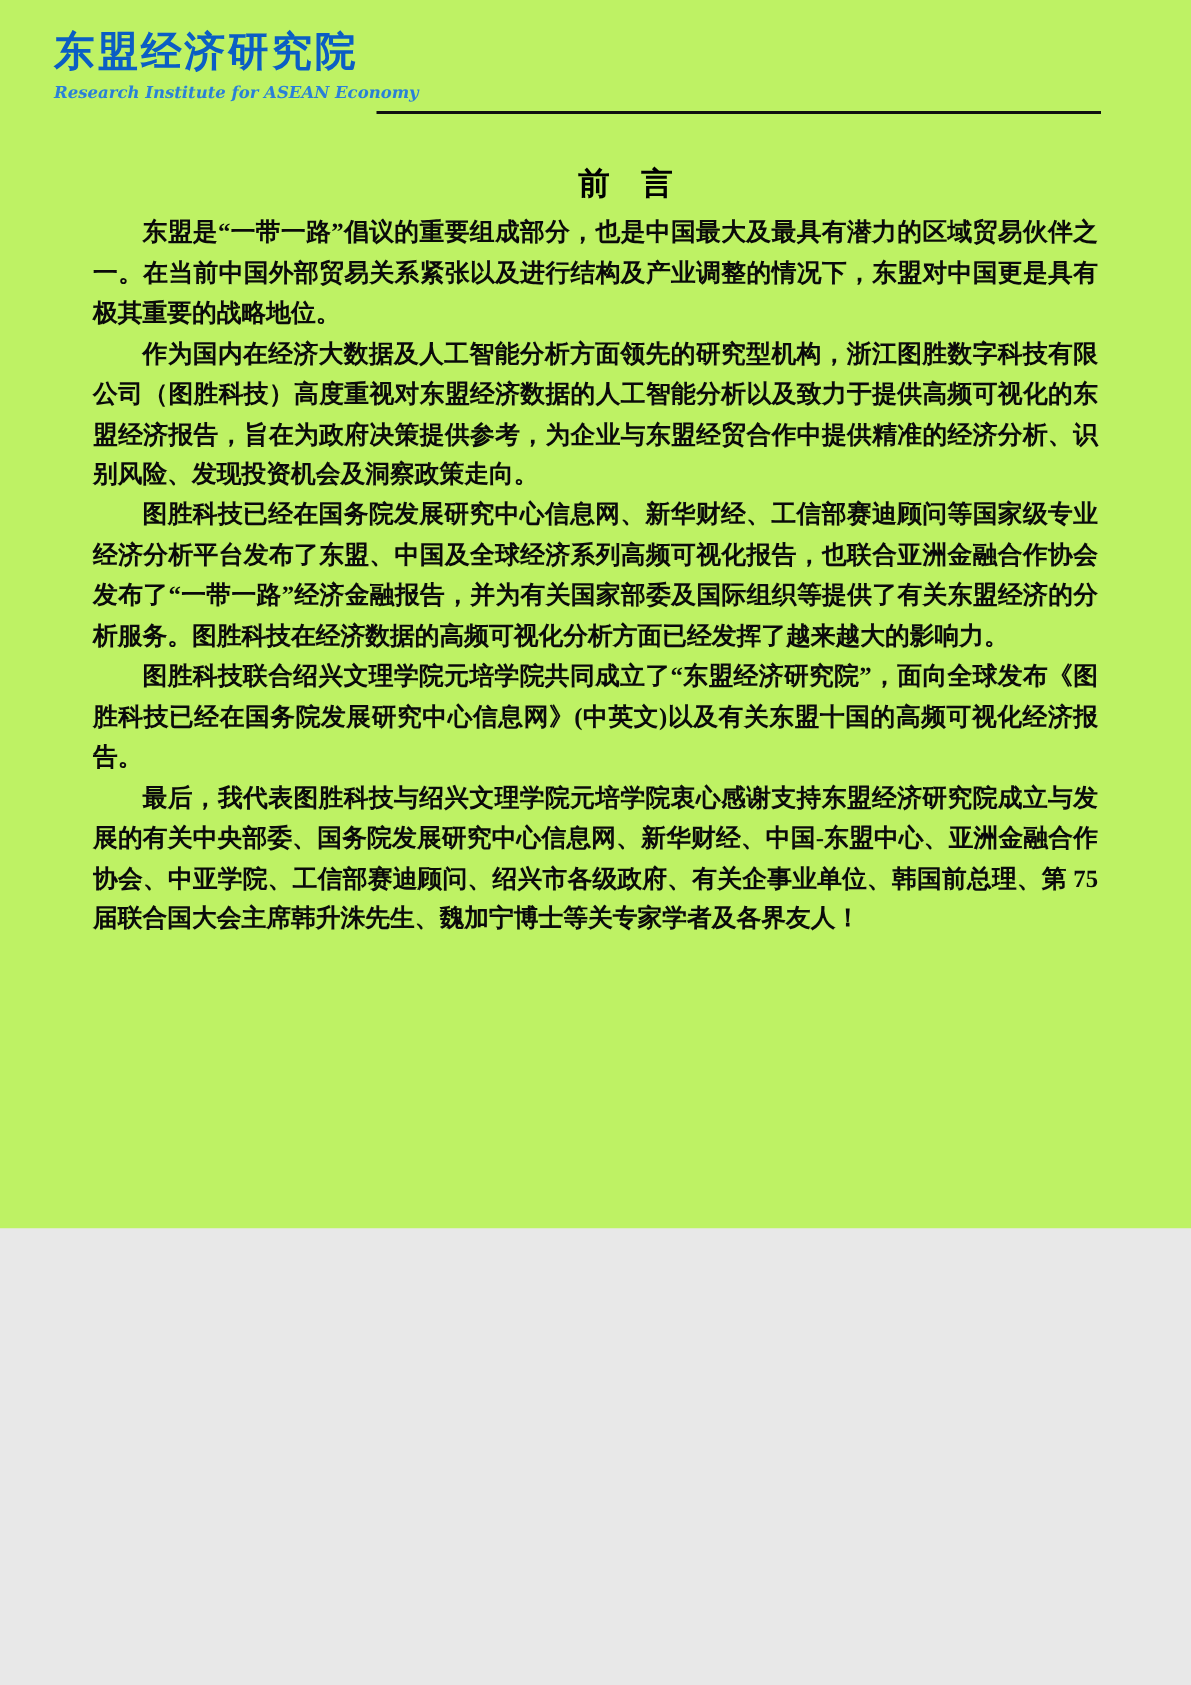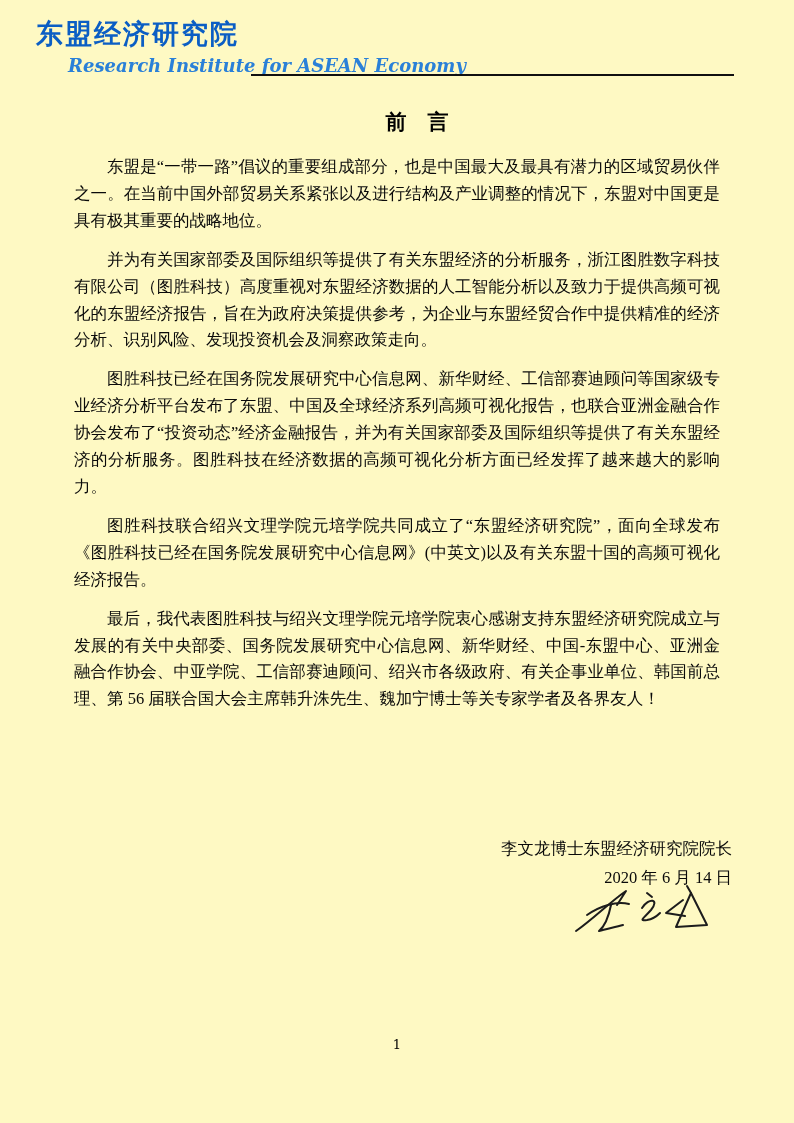--- a/index.html
+++ b/index.html
@@ -1,42 +1,41 @@
 <!DOCTYPE html>
 <html lang="zh"><head>
 <meta charset="utf-8">
 <style>
   html, body { margin: 0; padding: 0; background: #e8e8e8; }
   .page {
     position: relative;
     width: 794px;
-    height: 1123px;
+    height: 819px;
     margin: 0 auto;
-    background: #fef9c3;
+    background: #bef264;
     font-family: "Liberation Serif", "DejaVu Serif", serif;
     color: #0a0a0a;
     overflow: hidden;
   }
   
   .logo-block { position: absolute; left: 36px; top: 16px; }
   .logo-cn {
     font-weight: bold;
     font-size: 27px;
     letter-spacing: 2px;
     color: #0b5ec4;
     font-family: "DejaVu Serif", serif;
   }
   .logo-en {
     margin-top: 3px;
-    font-size: 18px;
+    font-size: 11px;
     font-style: italic;
     font-weight: bold;
     color: #2a80d8;
     font-family: "DejaVu Serif", serif;
-    margin-left: 32px;
   }
   .header-rule {
     position: absolute;
     left: 251px;
     top: 74px;
     width: 483px;
     border-top: 2px solid #101010;
   }
   
   .doc-title {
@@ -54,21 +53,21 @@
   
   .body-text {
     position: absolute;
     top: 142px;
     left: 62px;
     width: 670px;
     font-size: 16.5px;
     line-height: 26.9px;
     text-align: justify;
   }
-  .body-text p { margin: 12px; text-indent: 2em; }
+  .body-text p { margin: 0; text-indent: 2em; font-weight: bold; }
   
   .sig-block {
     position: absolute;
     top: 834px;
     right: 62px;
     text-align: right;
     font-size: 16.5px;
     line-height: 29px;
   }
   .sig-scrawl {
@@ -106,24 +105,24 @@
     <div class="logo-cn">东盟经济研究院</div>
     <div class="logo-en">Research Institute for ASEAN Economy</div>
   </div>
 
   <div class="header-rule"></div>
 
   <h1 class="doc-title">前　言</h1>
 
   <div class="body-text">
     <p>东盟是“一带一路”倡议的重要组成部分，也是中国最大及最具有潜力的区域贸易伙伴之一。在当前中国外部贸易关系紧张以及进行结构及产业调整的情况下，东盟对中国更是具有极其重要的战略地位。</p>
-    <p>并为有关国家部委及国际组织等提供了有关东盟经济的分析服务，浙江图胜数字科技有限公司（图胜科技）高度重视对东盟经济数据的人工智能分析以及致力于提供高频可视化的东盟经济报告，旨在为政府决策提供参考，为企业与东盟经贸合作中提供精准的经济分析、识别风险、发现投资机会及洞察政策走向。</p>
-    <p>图胜科技已经在国务院发展研究中心信息网、新华财经、工信部赛迪顾问等国家级专业经济分析平台发布了东盟、中国及全球经济系列高频可视化报告，也联合亚洲金融合作协会发布了“投资动态”经济金融报告，并为有关国家部委及国际组织等提供了有关东盟经济的分析服务。图胜科技在经济数据的高频可视化分析方面已经发挥了越来越大的影响力。</p>
+    <p>作为国内在经济大数据及人工智能分析方面领先的研究型机构，浙江图胜数字科技有限公司（图胜科技）高度重视对东盟经济数据的人工智能分析以及致力于提供高频可视化的东盟经济报告，旨在为政府决策提供参考，为企业与东盟经贸合作中提供精准的经济分析、识别风险、发现投资机会及洞察政策走向。</p>
+    <p>图胜科技已经在国务院发展研究中心信息网、新华财经、工信部赛迪顾问等国家级专业经济分析平台发布了东盟、中国及全球经济系列高频可视化报告，也联合亚洲金融合作协会发布了“一带一路”经济金融报告，并为有关国家部委及国际组织等提供了有关东盟经济的分析服务。图胜科技在经济数据的高频可视化分析方面已经发挥了越来越大的影响力。</p>
     <p>图胜科技联合绍兴文理学院元培学院共同成立了“东盟经济研究院”，面向全球发布《图胜科技已经在国务院发展研究中心信息网》(中英文)以及有关东盟十国的高频可视化经济报告。</p>
-    <p>最后，我代表图胜科技与绍兴文理学院元培学院衷心感谢支持东盟经济研究院成立与发展的有关中央部委、国务院发展研究中心信息网、新华财经、中国-东盟中心、亚洲金融合作协会、中亚学院、工信部赛迪顾问、绍兴市各级政府、有关企事业单位、韩国前总理、第 56 届联合国大会主席韩升洙先生、魏加宁博士等关专家学者及各界友人！</p>
+    <p>最后，我代表图胜科技与绍兴文理学院元培学院衷心感谢支持东盟经济研究院成立与发展的有关中央部委、国务院发展研究中心信息网、新华财经、中国-东盟中心、亚洲金融合作协会、中亚学院、工信部赛迪顾问、绍兴市各级政府、有关企事业单位、韩国前总理、第 75 届联合国大会主席韩升洙先生、魏加宁博士等关专家学者及各界友人！</p>
   </div>
 
   <div class="sig-block">
     <div>李文龙博士东盟经济研究院院长</div>
     <div>2020 年 6 月 14 日</div>
   </div>
 
   <svg class="sig-scrawl" viewBox="0 0 158 56" aria-hidden="true">
     <path d="M6,47 C22,36 40,18 56,7 L47,21"></path>
     <path d="M17,31 C30,22 46,17 59,20"></path>

